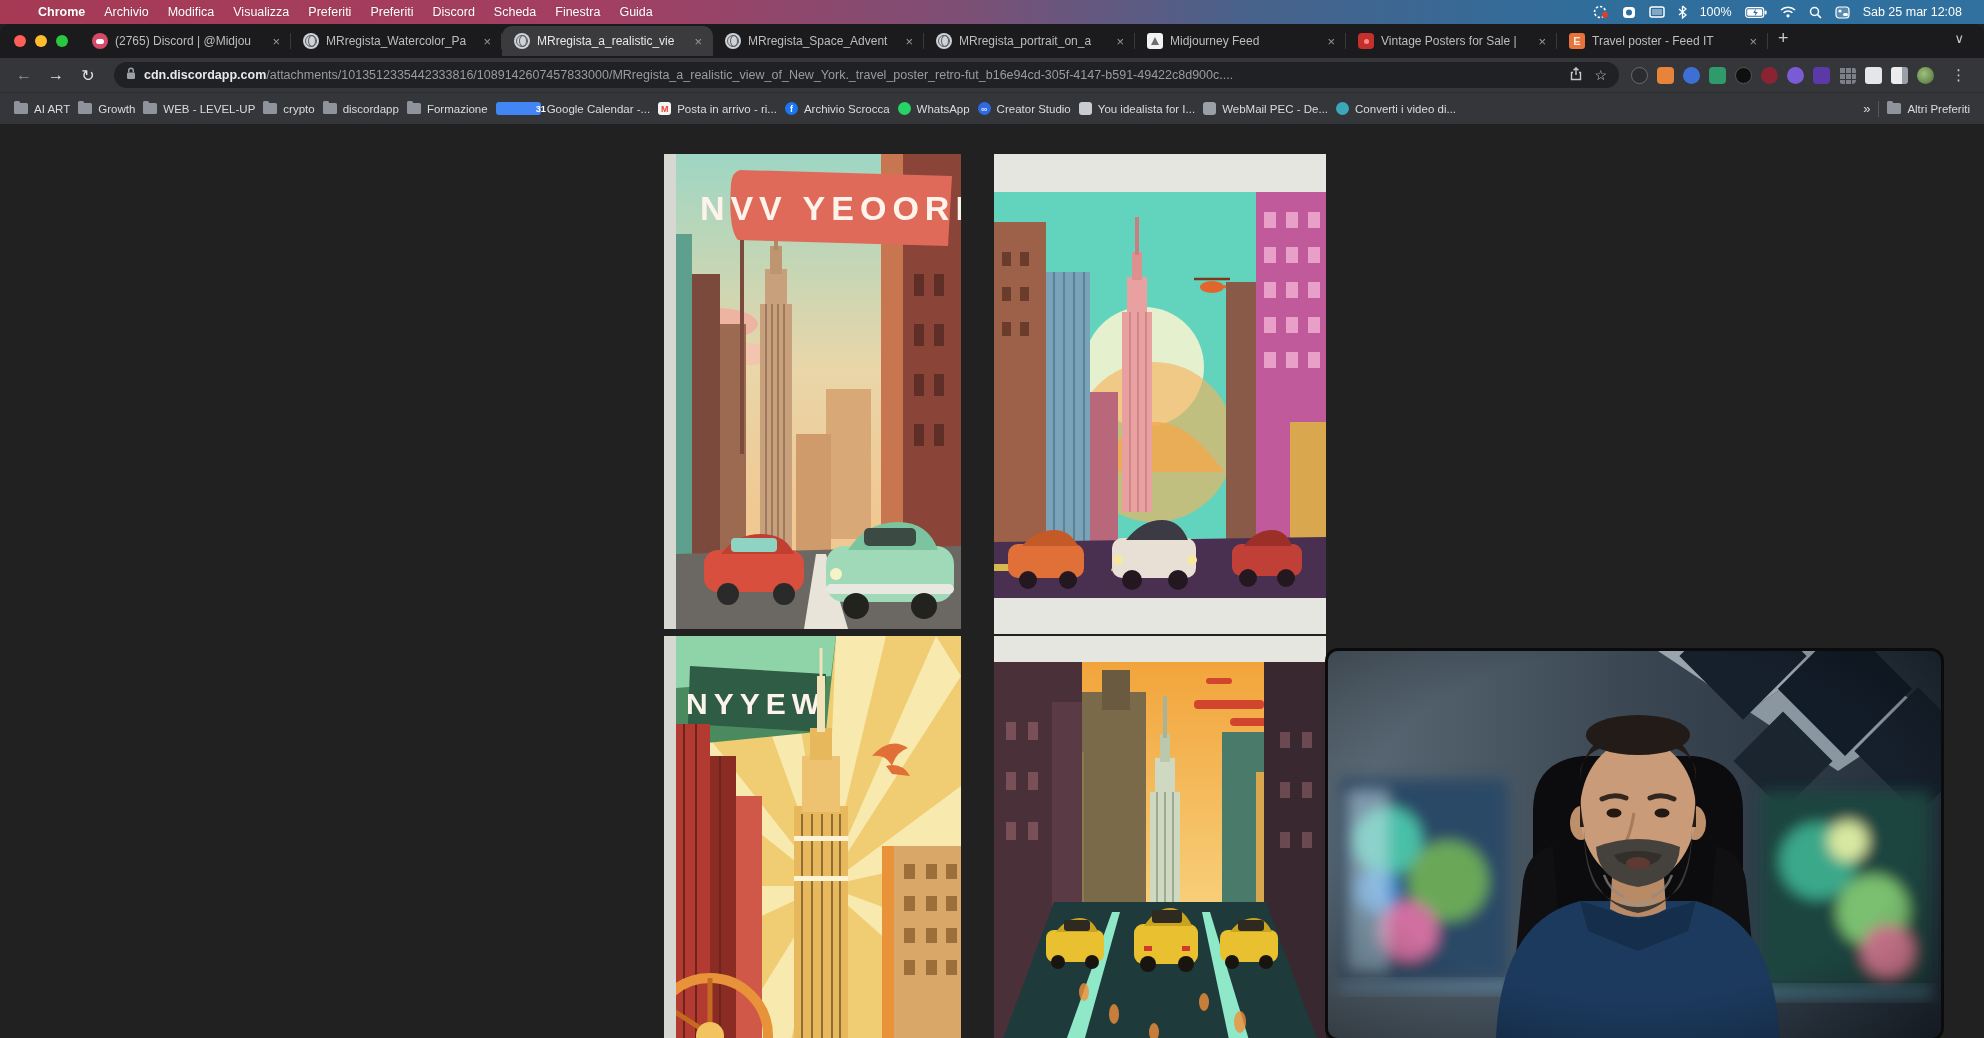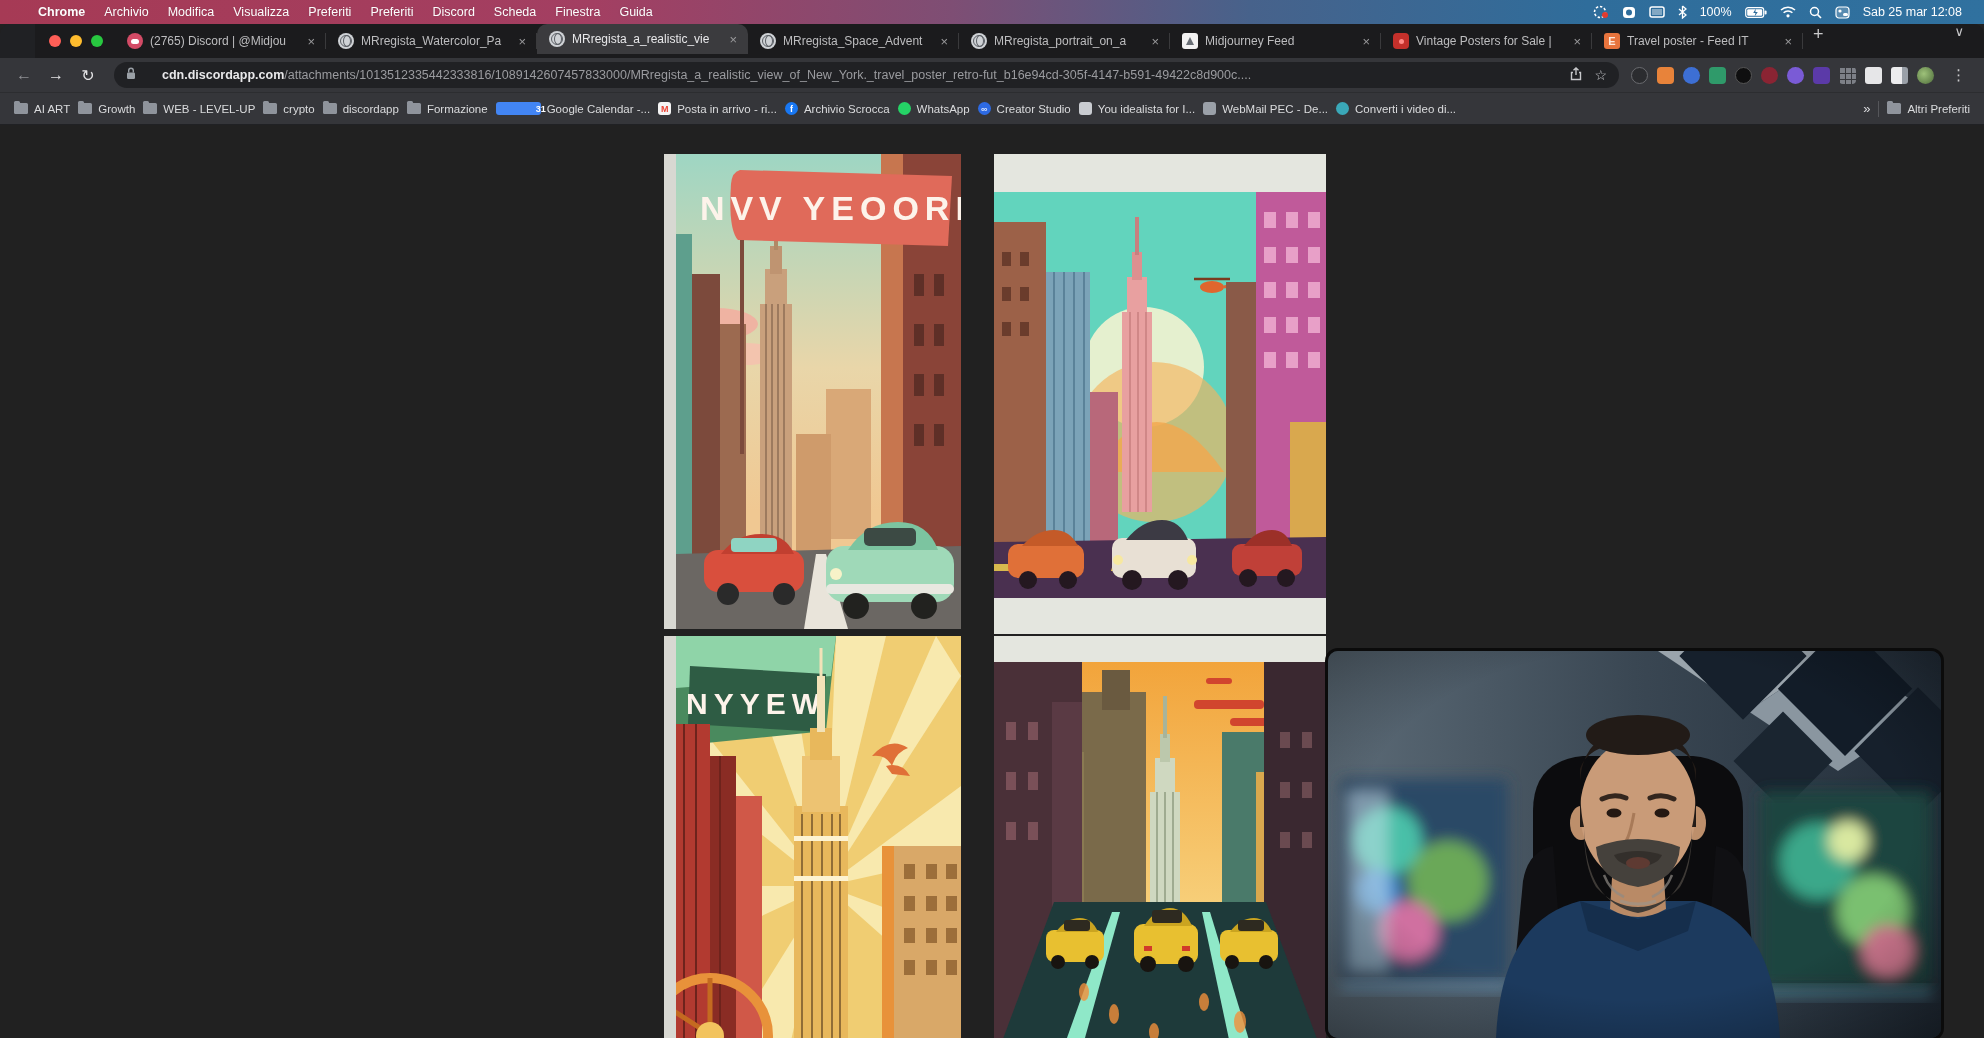--- a/index.html
+++ b/index.html
@@ -17,21 +17,21 @@
   .menu-items .mi.app{font-weight:bold;}
   .menu-status{margin-left:auto;display:flex;align-items:center;gap:13px;}
   .menu-status svg{display:block;}
   .clock{font-size:12.5px;white-space:nowrap;}
 
   
   .window{position:absolute;top:24px;left:0;right:0;bottom:0;background:#202124;
     border-radius:10px 10px 0 0;overflow:hidden;}
 
   
-  .tabstrip{height:34px;background:#1b1b1d;display:flex;align-items:flex-start;padding:0 6px 0 0;margin-left:35px;}
+  .tabstrip{height:34px;background:#1b1b1d;display:flex;align-items:center;padding:0 6px 0 0;}
   .lights{display:flex;gap:9px;align-items:center;padding:0 12px 0 14px;height:34px;}
   .light{width:12px;height:12px;border-radius:50%;}
   .light.r{background:#ff5f57;}.light.y{background:#febc2e;}.light.g{background:#28c840;}
   .tab{position:relative;width:211px;height:34px;display:flex;align-items:center;gap:7px;
     padding:0 8px 0 12px;color:#bdbdbf;font-size:12px;flex:0 0 auto;}
   .tab .lbl{flex:1;white-space:nowrap;overflow:hidden;text-overflow:ellipsis;}
   .tab .cls{color:#9a9a9c;font-size:13px;padding:0 3px;}
   .tab:not(.active)::after{content:"";position:absolute;right:0;top:9px;bottom:9px;width:1px;background:#3a3a3c;}
   .tab.active{background:#3b3b3e;border-radius:10px 10px 0 0;color:#e8e8ea;height:30px;}
   .fav{width:16px;height:16px;border-radius:4px;flex:0 0 auto;display:flex;align-items:center;justify-content:center;
@@ -49,21 +49,21 @@
   .fav.etsy{background:#e8743d;border-radius:3px;}
   .fav.etsy::after{content:"E";color:#fde8dc;font-size:11px;font-weight:bold;}
   .newtab{color:#c9c9cb;font-size:18px;padding:0 14px 6px 10px;}
   .tab-overflow{margin-left:auto;color:#c9c9cb;font-size:13px;padding:0 14px 6px 6px;}
 
   
   .toolbar{height:34px;background:#35363a;display:flex;align-items:center;padding:0 10px;gap:4px;}
   .navbtn{width:28px;text-align:center;font-size:16px;color:#e2e2e4;}
   .navbtn.dim{color:#8f9094;}
   .omnibox{flex:1;height:26px;margin:0 8px;background:#202124;border-radius:14px;
-    display:flex;align-items:center;padding:0 12px;gap:26px;min-width:0;}
+    display:flex;align-items:center;padding:0 12px;gap:8px;min-width:0;}
   .lock{flex:0 0 auto;}
   .url{white-space:nowrap;overflow:hidden;text-overflow:ellipsis;font-size:12.5px;min-width:0;}
   .url .dom{color:#e8e8ea;font-weight:bold;}
   .url .path{color:#9a9b9f;}
   .omni-actions{margin-left:auto;display:flex;align-items:center;gap:12px;flex:0 0 auto;}
   .share-ic,.star-ic{color:#c7c8cb;font-size:14px;}
   .ext-row{display:flex;align-items:center;gap:9px;padding-right:4px;}
   .ext{width:17px;height:17px;border-radius:4px;}
   .ext.dl{border-radius:50%;background:#2b2c2f;border:1.5px solid #6a6b6f;}
   .ext.fox{background:#e8833a;}

